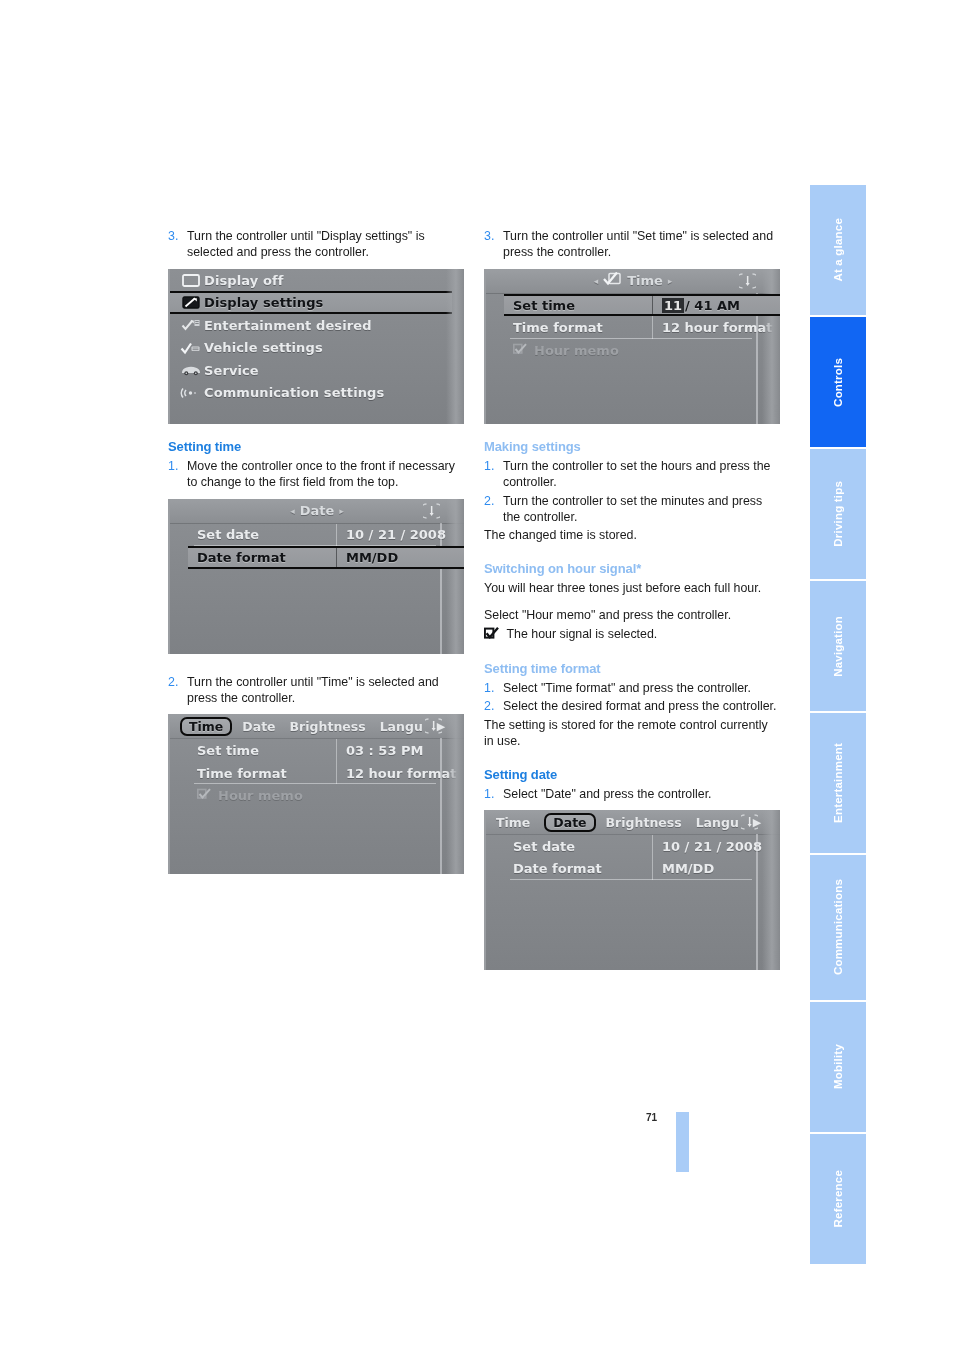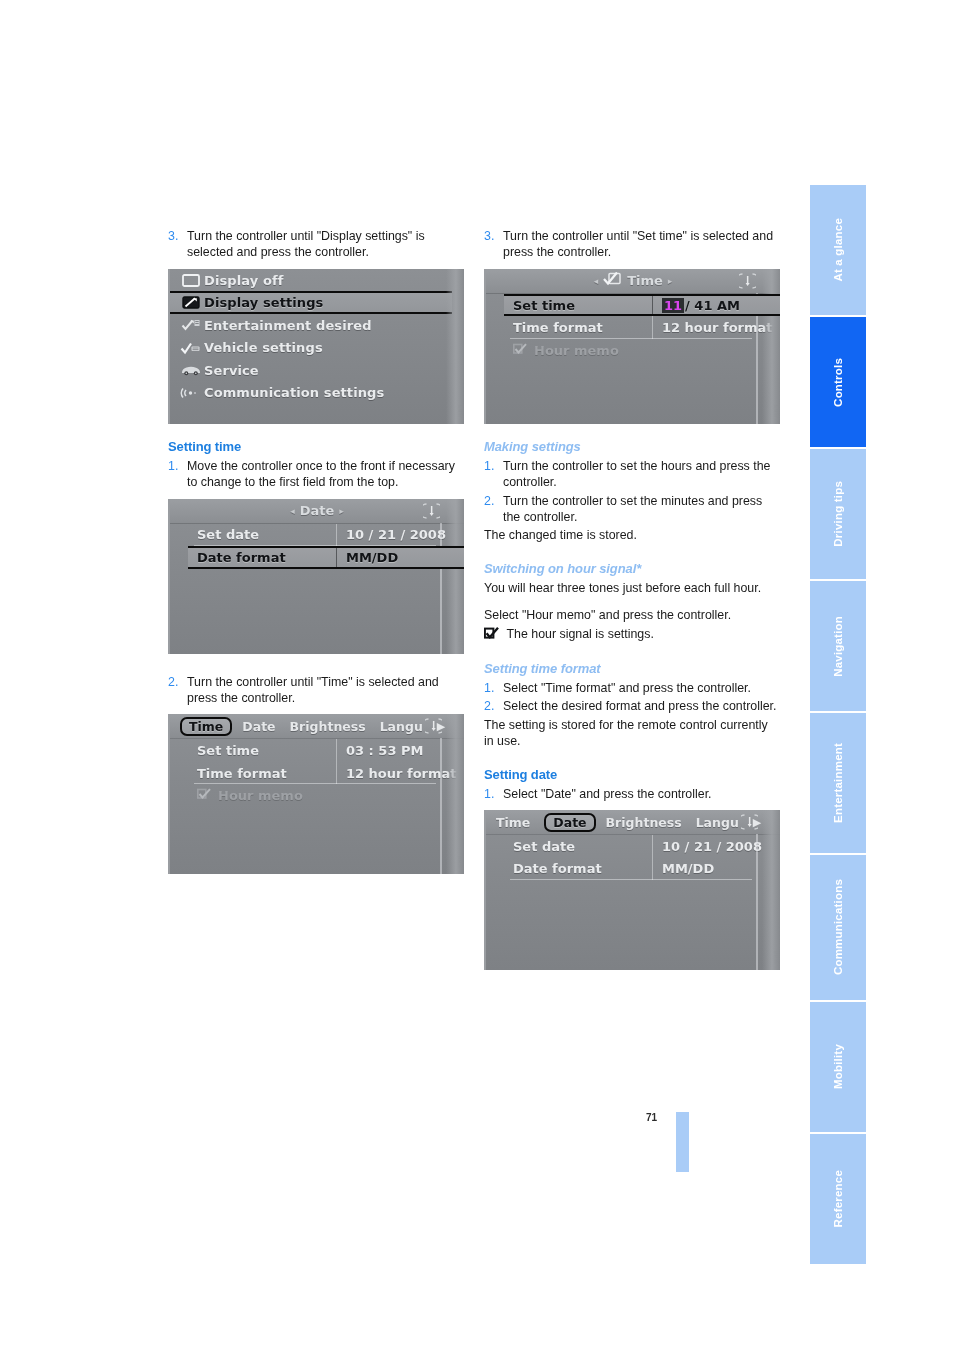--- a/index.html
+++ b/index.html
@@ -49,21 +49,20 @@
     font-weight:bold;
     color:#1d7fe0;
     letter-spacing:-0.1px;
   }
   h3.hdr-light{
     margin:0 0 4px 0;
     font-size:13px;
     font-weight:bold;
     color:#8ebdf2;
     letter-spacing:-0.1px;
-    font-style:italic;
   }
 
   .gap-sm{height:9px;}
   .gap-md{height:15px;}
   .gap-lg{height:20px;}
 
   
   .shot{
     position:relative;
     width:296px;
@@ -197,21 +196,21 @@
   }
   .vrow.selected{
     background:linear-gradient(180deg,#9d9fa3 0%,#95989c 100%);
     border-top:2px solid #0b0b0b;
     border-bottom:2px solid #0b0b0b;
     z-index:3;
   }
   .vrow.selected .k,.vrow.selected .v{color:#111316;text-shadow:0 1px 0 rgba(255,255,255,.32);}
   .vrow.selected .v{border-left:1px solid rgba(20,22,24,.5);}
   .hilite-digit{
-    background:#2b2d30;color:#d946ef;
+    background:#2b2d30;color:#e5e5e5;
     padding:0 2px;margin-right:1px;
     text-shadow:none;
     display:inline-block;
   }
   .chk-row{
     display:flex;align-items:center;gap:6px;
     padding-left:9px;height:22.5px;
     font-size:13px;font-weight:bold;color:#9ea1a5;
     text-shadow:0 1px 0 rgba(70,72,75,.4);
   }
@@ -507,21 +506,21 @@
     <h3 class="hdr-light">Switching on hour signal*</h3>
     <div class="para">You will hear three tones just before each full hour.</div>
     <div class="gap-sm"></div>
     <div class="para">Select "Hour memo" and press the controller.</div>
     <div class="para">
       <span class="inline-chk">
         <svg width="16" height="13" viewBox="0 0 16 13">
             <rect x="0.9" y="1.6" width="8.5" height="9" fill="none" stroke="#111316" stroke-width="2"></rect>
             <path d="M2.6 6.2 L5.8 10.2 L14 0.8" stroke="#111316" stroke-width="2.4" fill="none"></path>
           </svg>
-      </span><span>The hour signal is settings.</span>
+      </span><span>The hour signal is selected.</span>
     </div>
 
     <div class="gap-md"></div>
 
     <h3 class="hdr-light">Setting time format</h3>
     <div class="step">
       <div class="num">1.</div>
       <div class="txt">Select "Time format" and press the controller.</div>
     </div>
     <div class="step">

